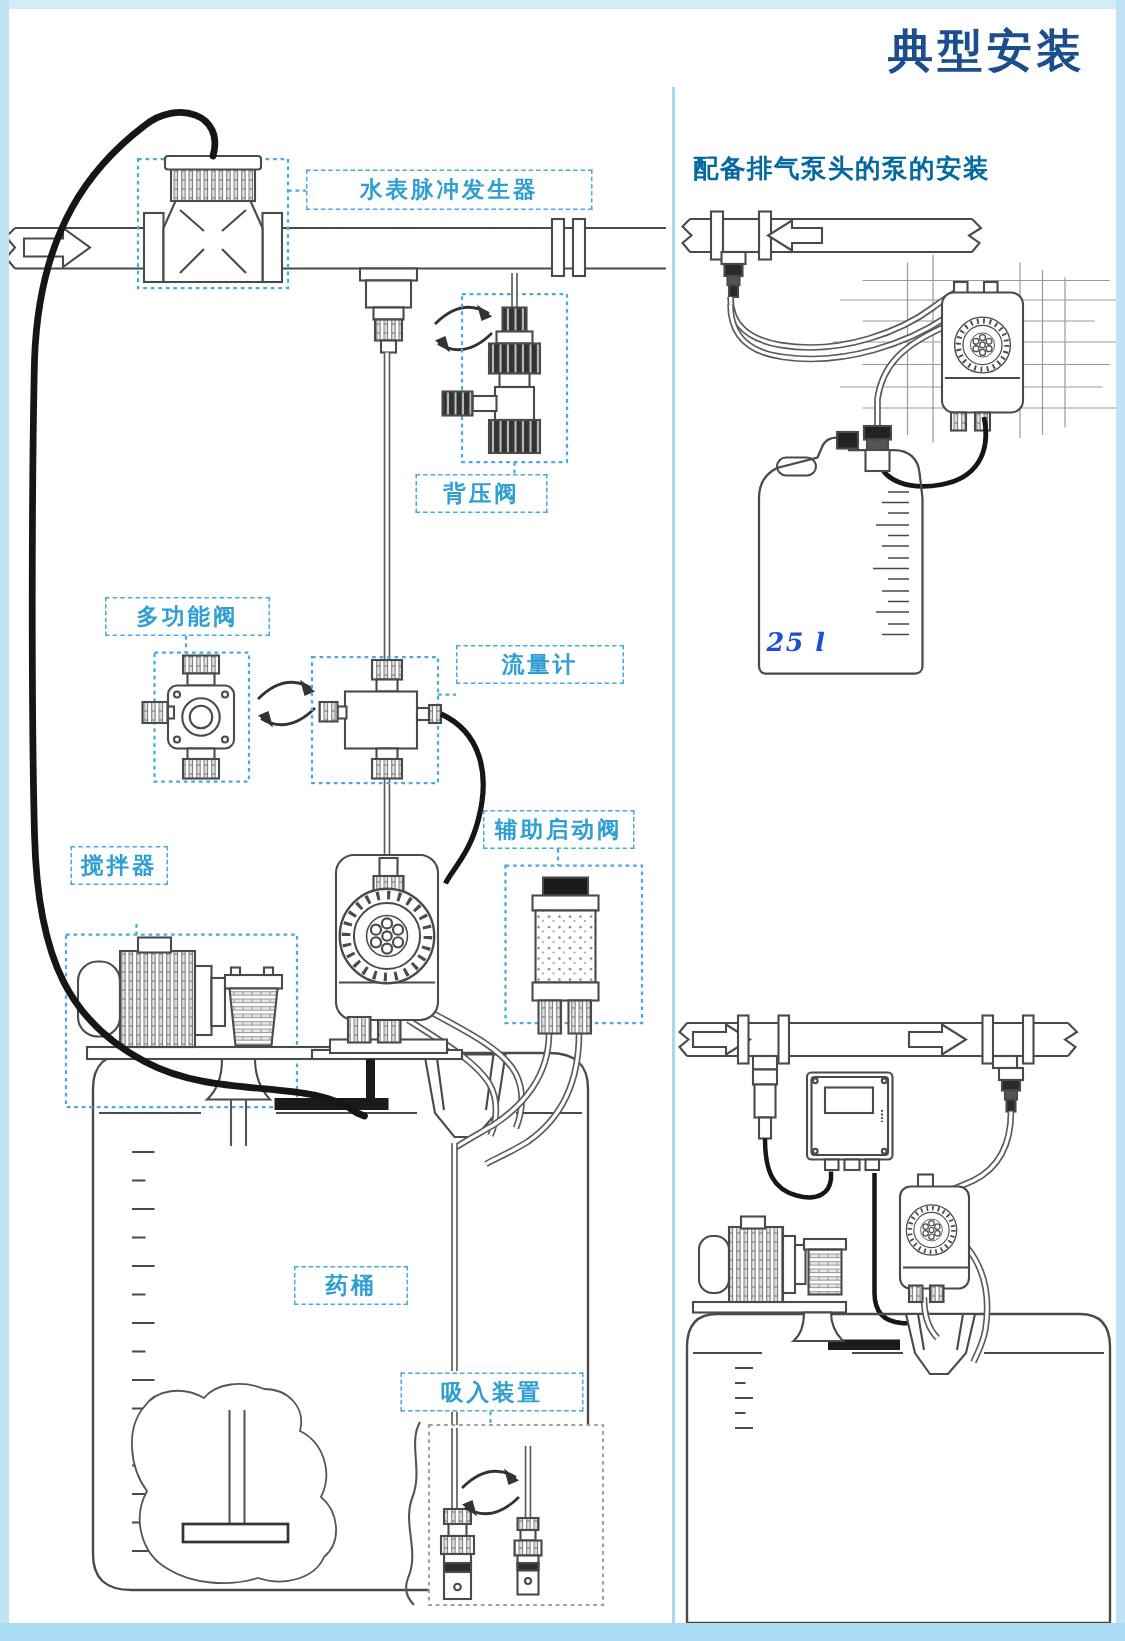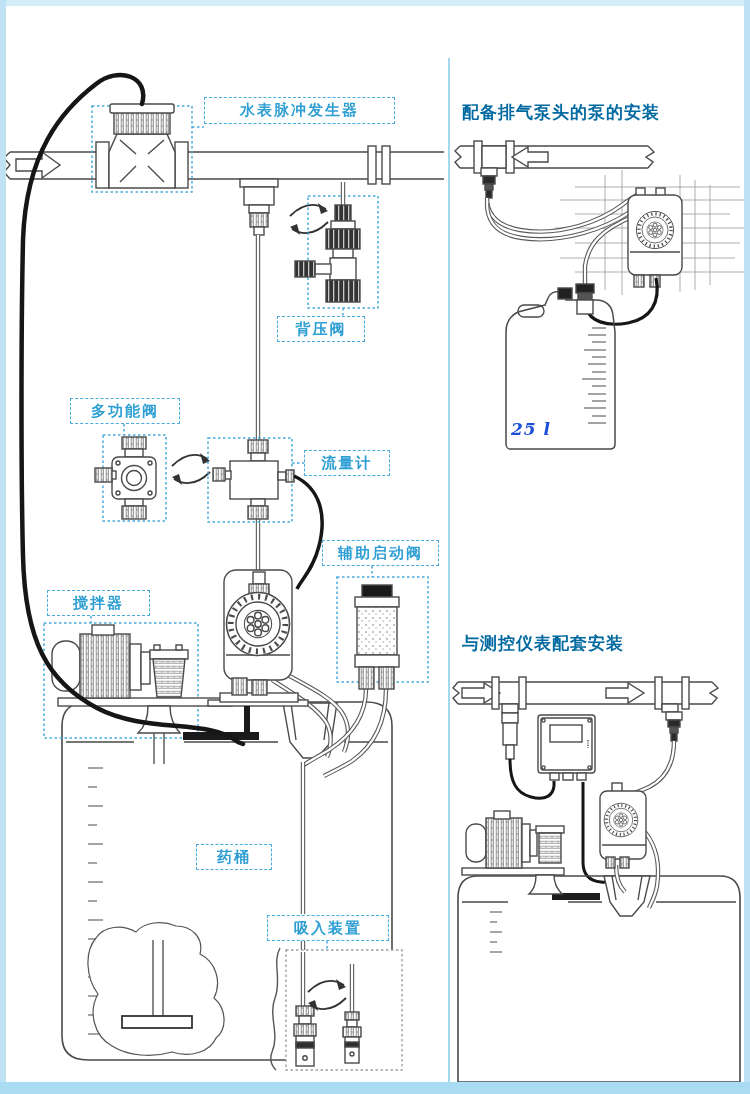--- a/index.html
+++ b/index.html
@@ -375,44 +375,44 @@
       </g>
     </g>
   </svg>
 
   <div class="edge top"></div>
   <div class="edge left"></div>
   <div class="edge right"></div>
   <div class="edge bottom"></div>
   <div class="divider"></div>
 
-
-  <div class="lbl" style="left:204px;top:97px;width:191px;height:27px">
+  <div class="title">典型安装</div>
+
+  <div class="lbl" style="left:204px;top:113px;width:191px;height:27px">
     <span>水表脉冲发生器</span>
   </div>
   <div class="lbl" style="left:277px;top:316px;width:88px;height:26px">
     <span>背压阀</span>
   </div>
   <div class="lbl" style="left:70px;top:398px;width:110px;height:26px">
     <span>多功能阀</span>
   </div>
-  <div class="lbl" style="left:304px;top:450px;width:86px;height:26px">
+  <div class="lbl" style="left:304px;top:430px;width:112px;height:26px">
     <span>流量计</span>
   </div>
-  <div class="lbl" style="left:322px;top:540px;width:117px;height:26px">
+  <div class="lbl" style="left:322px;top:540px;width:101px;height:26px">
     <span>辅助启动阀</span>
   </div>
-  <div class="lbl" style="left:47px;top:590px;width:103px;height:26px">
+  <div class="lbl" style="left:47px;top:564px;width:65px;height:26px">
     <span>搅拌器</span>
   </div>
   <div class="lbl" style="left:196px;top:844px;width:76px;height:26px">
     <span>药桶</span>
   </div>
   <div class="lbl" style="left:267px;top:915px;width:122px;height:26px">
     <span>吸入装置</span>
   </div>
 
   <div class="hsec" style="left:462px;top:101px">配备排气泵头的泵的安装</div>
-  <div class="hsec" style="left:462px;top:632px">与测控仪表配套安装</div>
 
   <div class="cap25">25 l</div>
 
 </div>
 
 </body></html>

